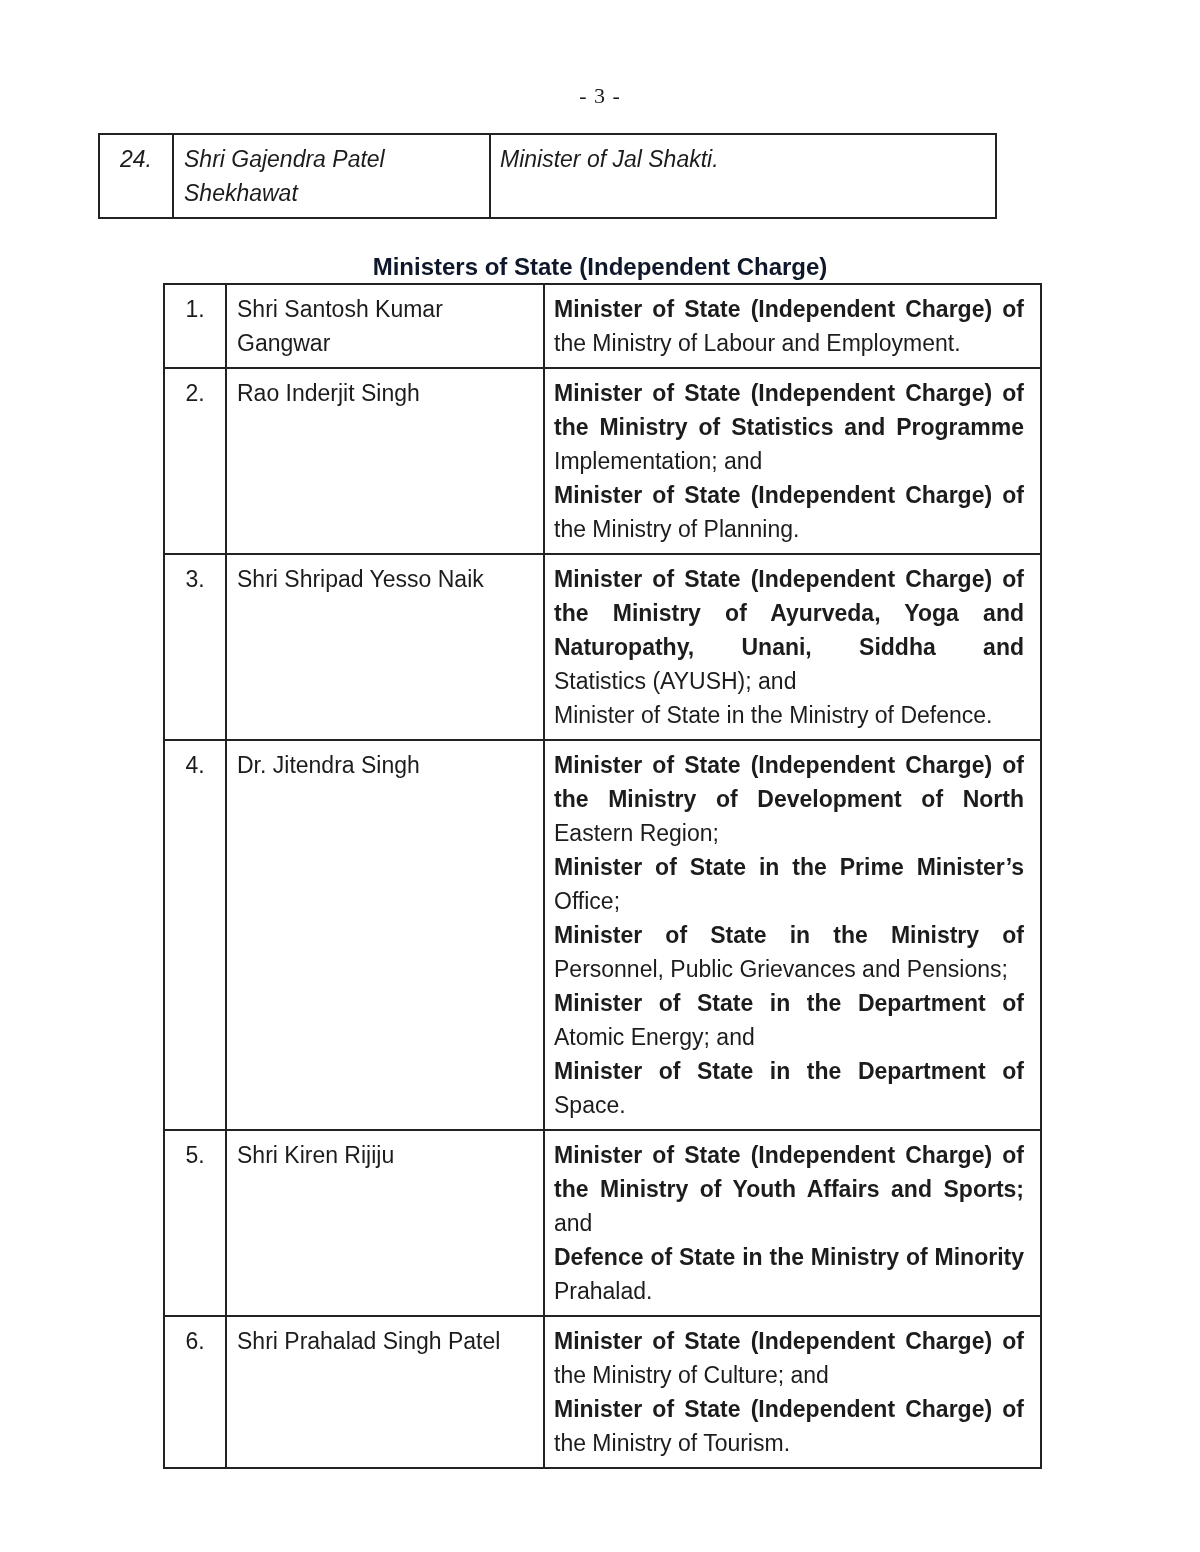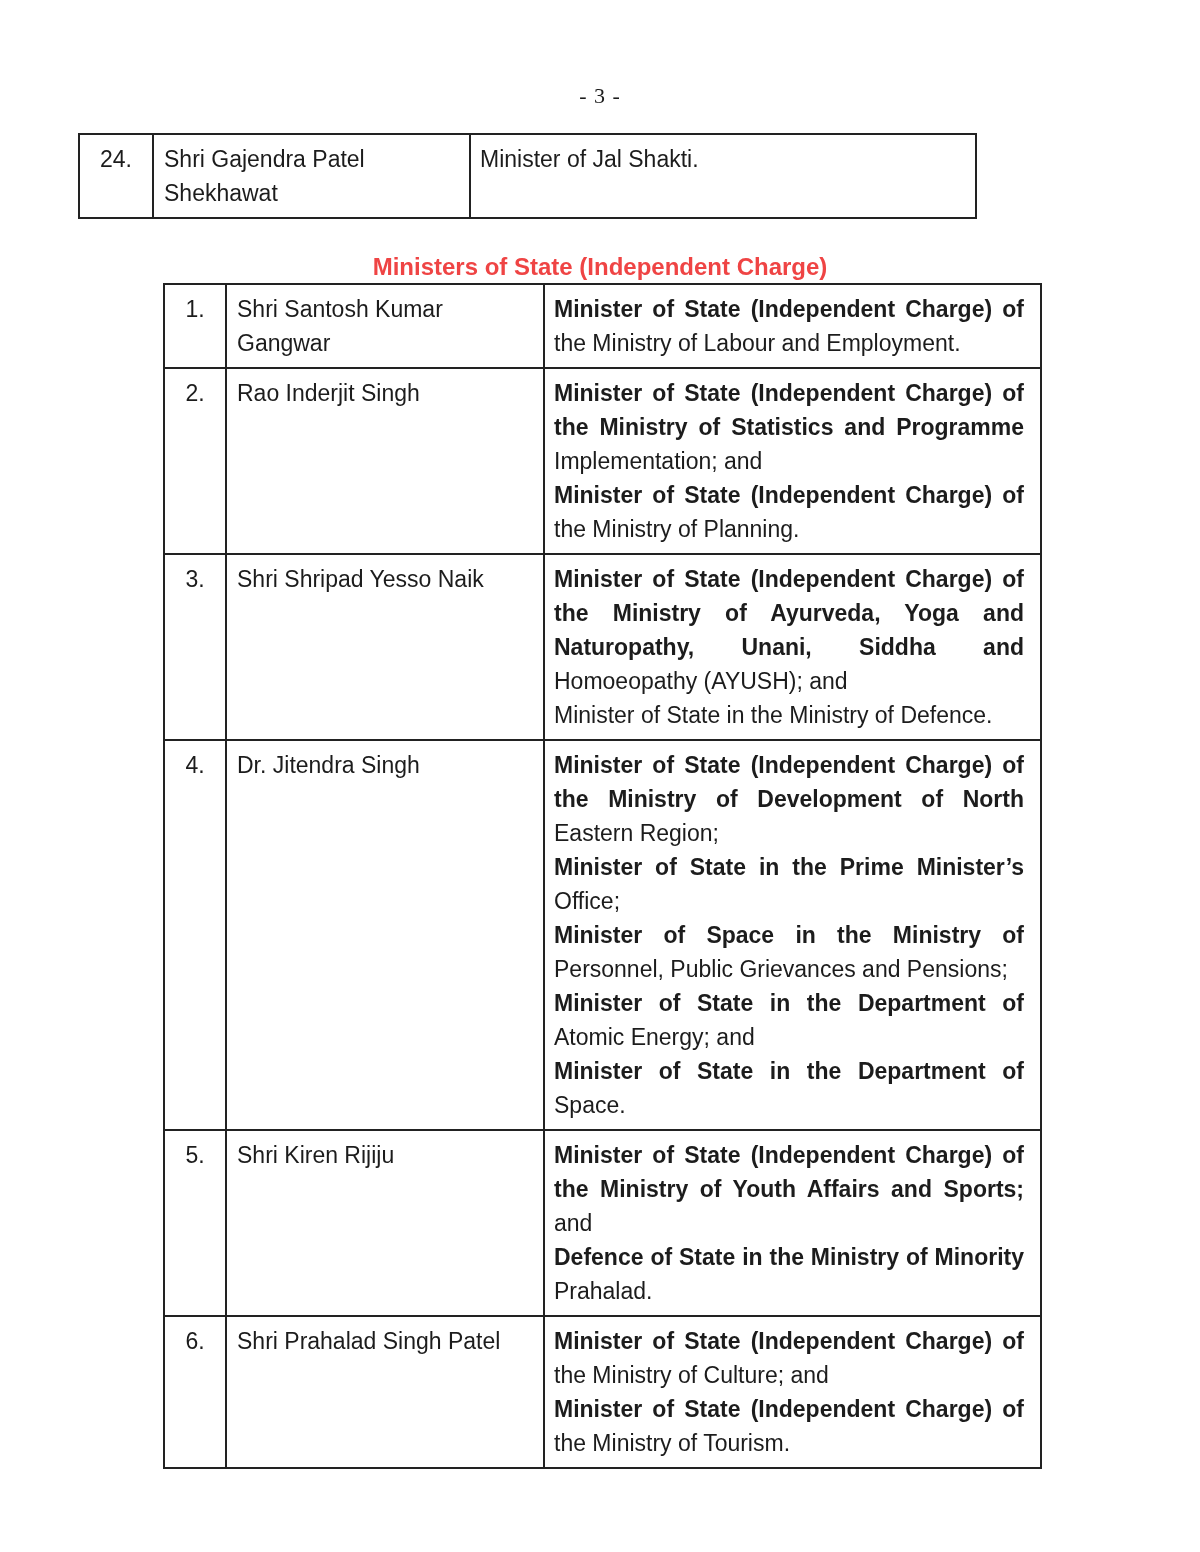--- a/index.html
+++ b/index.html
@@ -22,22 +22,23 @@
     font-size: 22px;
     line-height: 24px;
     color: #1c1c1c;
     letter-spacing: 1px;
   }
   table.doc-table {
     border-collapse: collapse;
     table-layout: fixed;
   }
   #table-cabinet {
-    margin: 25px 0 0 78px;
+    margin: 25px 0 0 98px;
     width: 897px;
+    font-style: italic;
   }
   #table-mos {
     margin: 2px 0 0 163px;
     width: 877px;
   }
   #table-cabinet col.c-num  { width: 74px; }
   #table-cabinet col.c-name { width: 317px; }
   #table-cabinet col.c-desc { width: 506px; }
   #table-mos col.c-num  { width: 62px; }
   #table-mos col.c-name { width: 318px; }
@@ -71,21 +72,21 @@
     text-align: justify;
     text-align-last: justify;
     font-weight: bold;
   }
   .section-heading {
     margin: 34px 0 0 0;
     text-align: center;
     font-size: 24px;
     font-weight: bold;
     line-height: 28px;
-    color: #ef4444;
+    color: #0f172a;
   }
 </style>
 </head>
 <body>
 
 <div class="page-number">- 3 -</div>
 
 <table id="table-cabinet" class="doc-table">
   <colgroup>
     <col class="c-num">
@@ -150,21 +151,21 @@
       <tr>
         <td class="cell num">3.</td>
         <td class="cell name">
           <div class="name-line">Shri Shripad Yesso Naik</div>
         </td>
         <td class="cell desc">
           <div class="clause">
             <div class="pline stretch">Minister of State (Independent Charge) of</div>
             <div class="pline stretch">the Ministry of Ayurveda, Yoga and</div>
             <div class="pline stretch">Naturopathy, Unani, Siddha and</div>
-            <div class="pline">Homoeopathy (AYUSH); and</div>
+            <div class="pline">Statistics (AYUSH); and</div>
           </div>
           <div class="clause">
             <div class="pline">Minister of State in the Ministry of Defence.</div>
           </div>
         </td>
       </tr>
       <tr>
         <td class="cell num">4.</td>
         <td class="cell name">
           <div class="name-line">Dr. Jitendra Singh</div>
@@ -173,21 +174,21 @@
           <div class="clause">
             <div class="pline stretch">Minister of State (Independent Charge) of</div>
             <div class="pline stretch">the Ministry of Development of North</div>
             <div class="pline">Eastern Region;</div>
           </div>
           <div class="clause">
             <div class="pline stretch">Minister of State in the Prime Minister’s</div>
             <div class="pline">Office;</div>
           </div>
           <div class="clause">
-            <div class="pline stretch">Minister of Space in the Ministry of</div>
+            <div class="pline stretch">Minister of State in the Ministry of</div>
             <div class="pline">Personnel, Public Grievances and Pensions;</div>
           </div>
           <div class="clause">
             <div class="pline stretch">Minister of State in the Department of</div>
             <div class="pline">Atomic Energy; and</div>
           </div>
           <div class="clause">
             <div class="pline stretch">Minister of State in the Department of</div>
             <div class="pline">Space.</div>
           </div>

